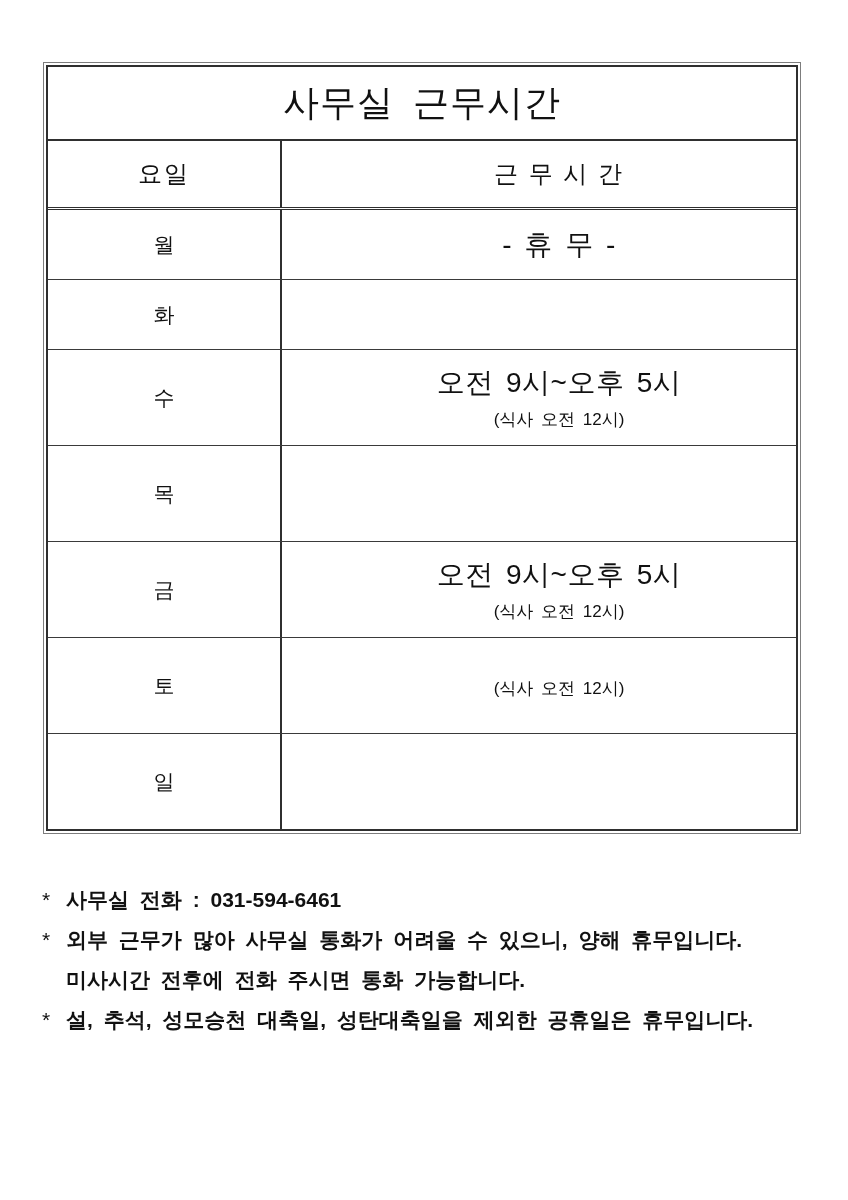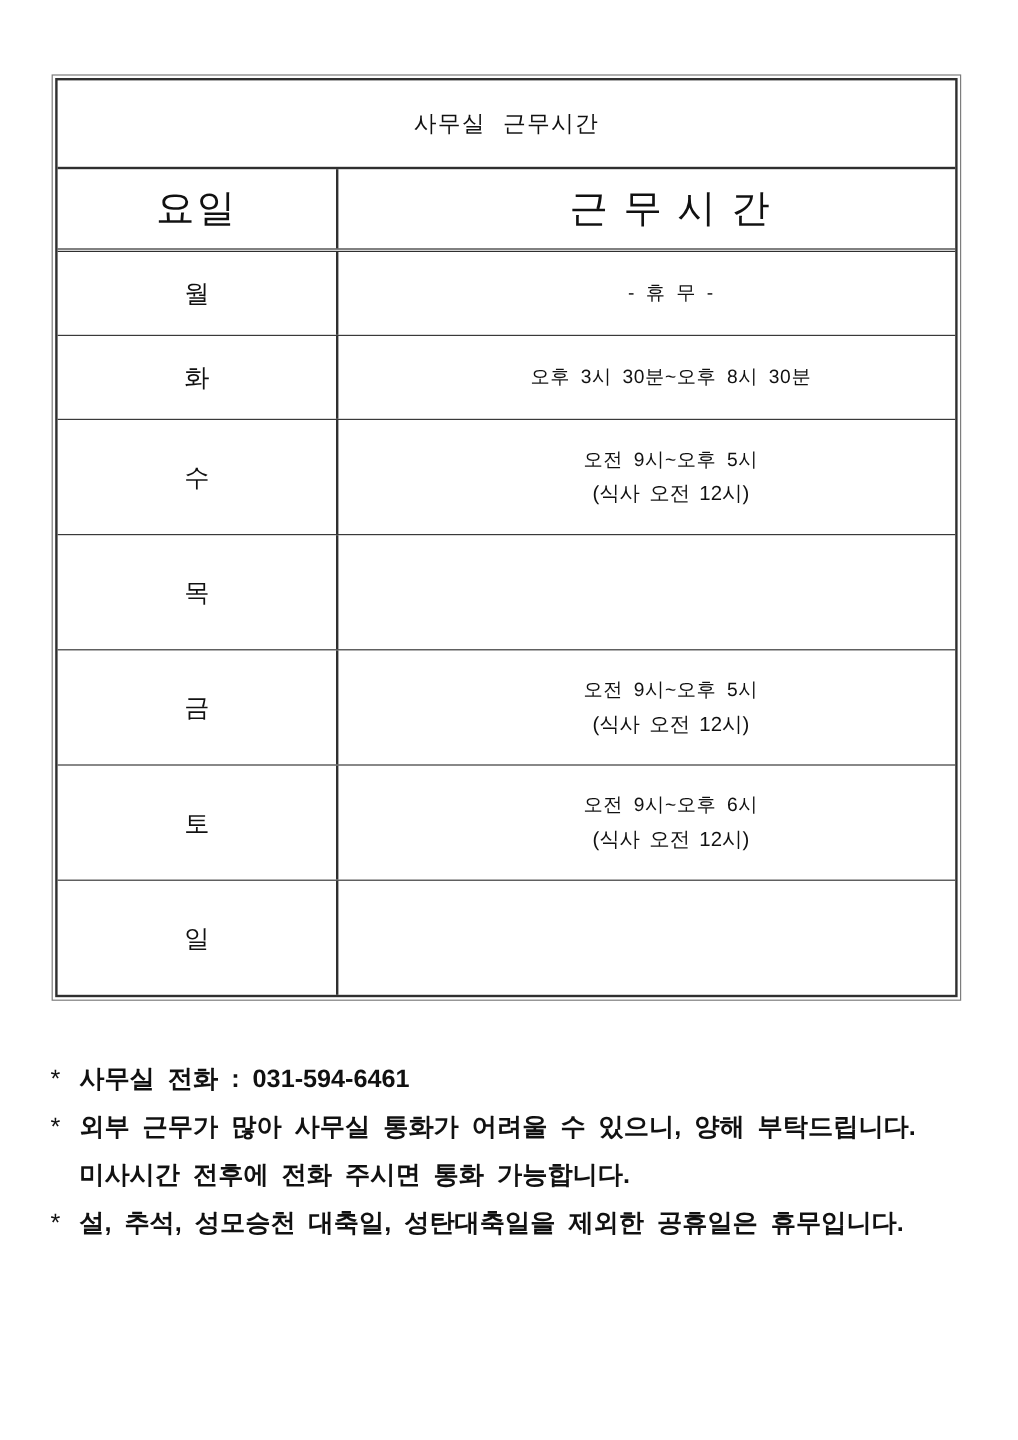--- a/index.html
+++ b/index.html
@@ -31,21 +31,21 @@
     display: flex;
     align-items: stretch;
   }
   .title-row {
     height: 72px;
     align-items: center;
     justify-content: center;
     border-bottom: 2px solid #2f2f2f;
   }
   .title-text {
-    font-size: 19px;
+    font-size: 36px;
     letter-spacing: 1px;
     word-spacing: 8px;
     font-weight: 500;
   }
   .header-row {
     height: 66px;
     border-bottom: 3px double #2f2f2f;
   }
   .body-row {
     border-bottom: 1px solid #3a3a3a;
@@ -67,29 +67,29 @@
   }
   .hours-col {
     flex: 1;
     display: flex;
     flex-direction: column;
     align-items: center;
     justify-content: center;
     padding-left: 40px;
   }
   .header-label {
-    font-size: 32px;
+    font-size: 24px;
     letter-spacing: 2px;
     font-weight: 500;
   }
   .day-label {
     font-size: 21px;
   }
   .hours-main {
-    font-size: 16px;
+    font-size: 28px;
     letter-spacing: 0.5px;
     word-spacing: 4px;
   }
   .hours-note {
     font-size: 17px;
     margin-top: 6px;
     word-spacing: 3px;
   }
 
   
@@ -141,23 +141,20 @@
         </div>
         <div class="hours-col">
           <span class="hours-main">- 휴 무 -</span>
         </div>
       </div>
 
       <div class="t-row body-row r-simple">
         <div class="day-col">
           <span class="day-label">화</span>
         </div>
-        <div class="hours-col">
-          <span class="hours-main">오후 3시 30분~오후 8시 30분</span>
-        </div>
       </div>
 
       <div class="t-row body-row r-tall">
         <div class="day-col">
           <span class="day-label">수</span>
         </div>
         <div class="hours-col">
           <span class="hours-main">오전 9시~오후 5시</span>
           <span class="hours-note">(식사 오전 12시)</span>
         </div>
@@ -177,21 +174,20 @@
           <span class="hours-main">오전 9시~오후 5시</span>
           <span class="hours-note">(식사 오전 12시)</span>
         </div>
       </div>
 
       <div class="t-row body-row r-tall">
         <div class="day-col">
           <span class="day-label">토</span>
         </div>
         <div class="hours-col">
-          <span class="hours-main">오전 9시~오후 6시</span>
           <span class="hours-note">(식사 오전 12시)</span>
         </div>
       </div>
 
       <div class="t-row body-row r-tall">
         <div class="day-col">
           <span class="day-label">일</span>
         </div>
       </div>
 
@@ -203,21 +199,21 @@
     <div class="note">
       <span class="note-marker">*</span>
       <span class="note-lines">
         <span class="note-line">사무실 전화 : 031-594-6461</span>
       </span>
     </div>
 
     <div class="note">
       <span class="note-marker">*</span>
       <span class="note-lines">
-        <span class="note-line">외부 근무가 많아 사무실 통화가 어려울 수 있으니, 양해 부탁드립니다.</span>
+        <span class="note-line">외부 근무가 많아 사무실 통화가 어려울 수 있으니, 양해 휴무입니다.</span>
         <span class="note-line">미사시간 전후에 전화 주시면 통화 가능합니다.</span>
       </span>
     </div>
 
     <div class="note">
       <span class="note-marker">*</span>
       <span class="note-lines">
         <span class="note-line">설, 추석, 성모승천 대축일, 성탄대축일을 제외한 공휴일은 휴무입니다.</span>
       </span>
     </div>

